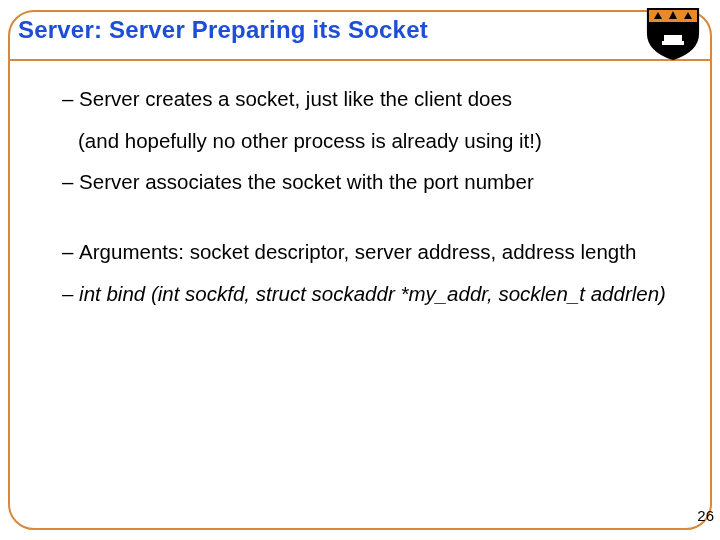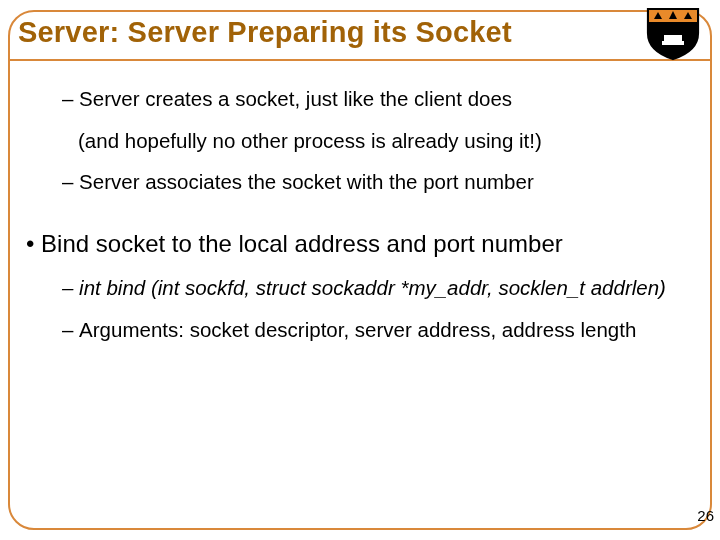--- a/index.html
+++ b/index.html
@@ -25,23 +25,23 @@
     left: 8px;
     top: 59px;
     width: 704px;
     height: 0;
     border-top: 2.5px solid #d9883a;
   }
   .title {
     position: absolute;
     left: 18px;
     top: 16px;
-    font-size: 29px;
+    font-size: 24px;
     font-weight: bold;
-    color: #a16207;
+    color: #1d4ed8;
     letter-spacing: 0.2px;
   }
   .logo {
     position: absolute;
     right: 16px;
     top: 5px;
     width: 62px;
     height: 56px;
   }
   .content {
@@ -104,19 +104,18 @@
 
   <div class="b2">–&nbsp;<span>Server creates a socket, just like the client does</span></div>
   <div class="b2" style="text-indent:0"><span>(and hopefully no other process is already using it!)</span></div>
   <div class="b2">–&nbsp;<span>Server associates the socket with the port number</span></div>
 
   <div class="gap"></div>
 
 
   <div class="gap"></div>
 
-  <div class="b1"><span class="dot">•&nbsp;</span><span>Bind socket to the local address and port number</span></div>
+  <div class="b2">–&nbsp;<span>Arguments: socket descriptor, server address, address length</span></div>
   <div class="b2 sig">–&nbsp;<span>int bind (int sockfd, struct sockaddr *my_addr, socklen_t addrlen)</span></div>
-  <div class="b2">–&nbsp;<span>Arguments: socket descriptor, server address, address length</span></div>
 
 </div>
 
 <div class="page-num">26</div>
 
 </body></html>

